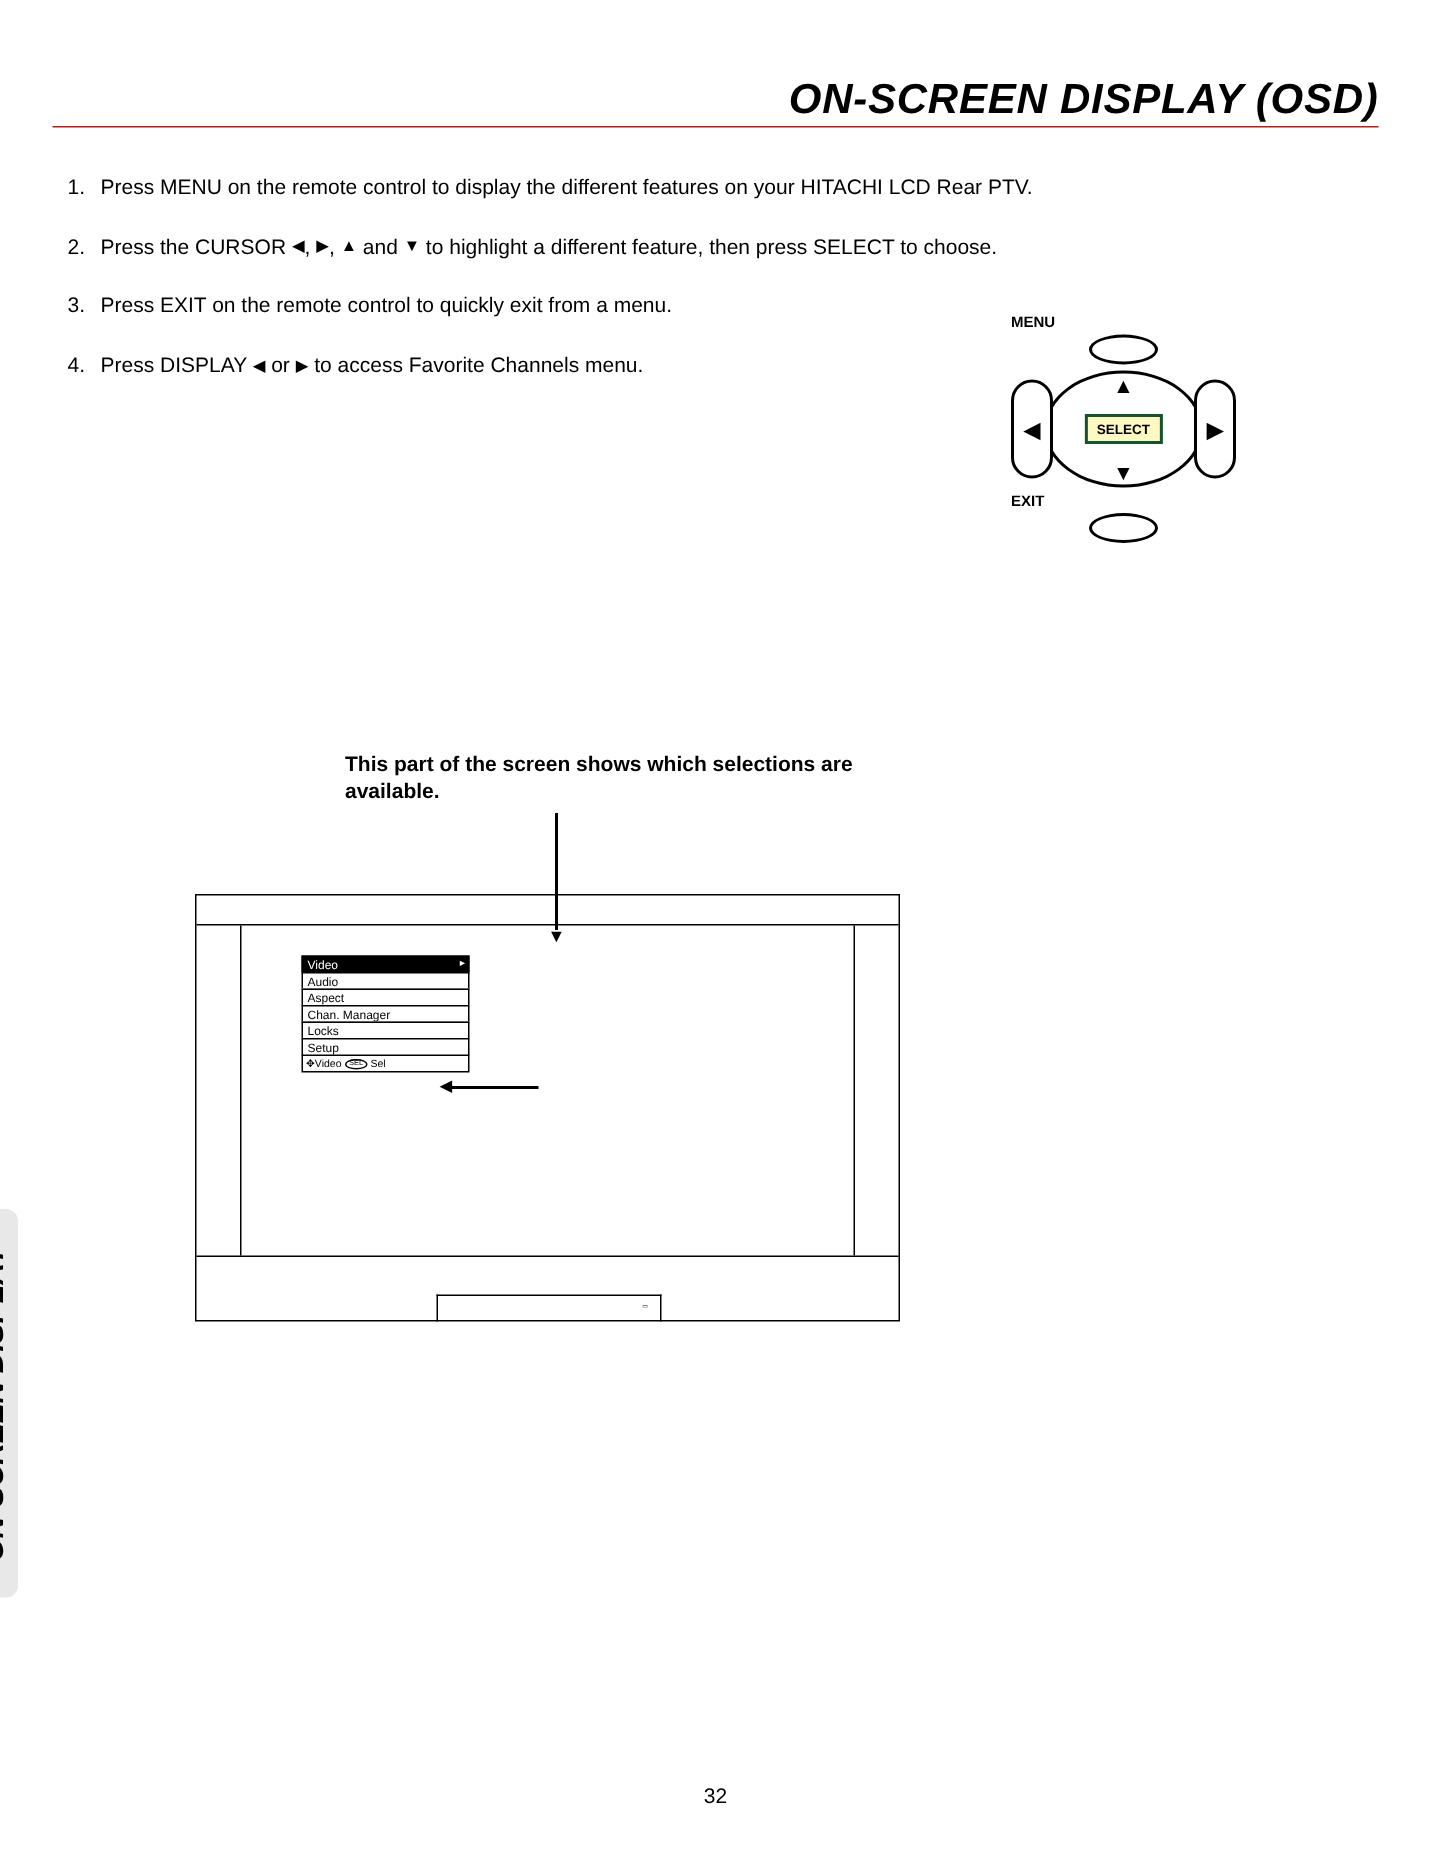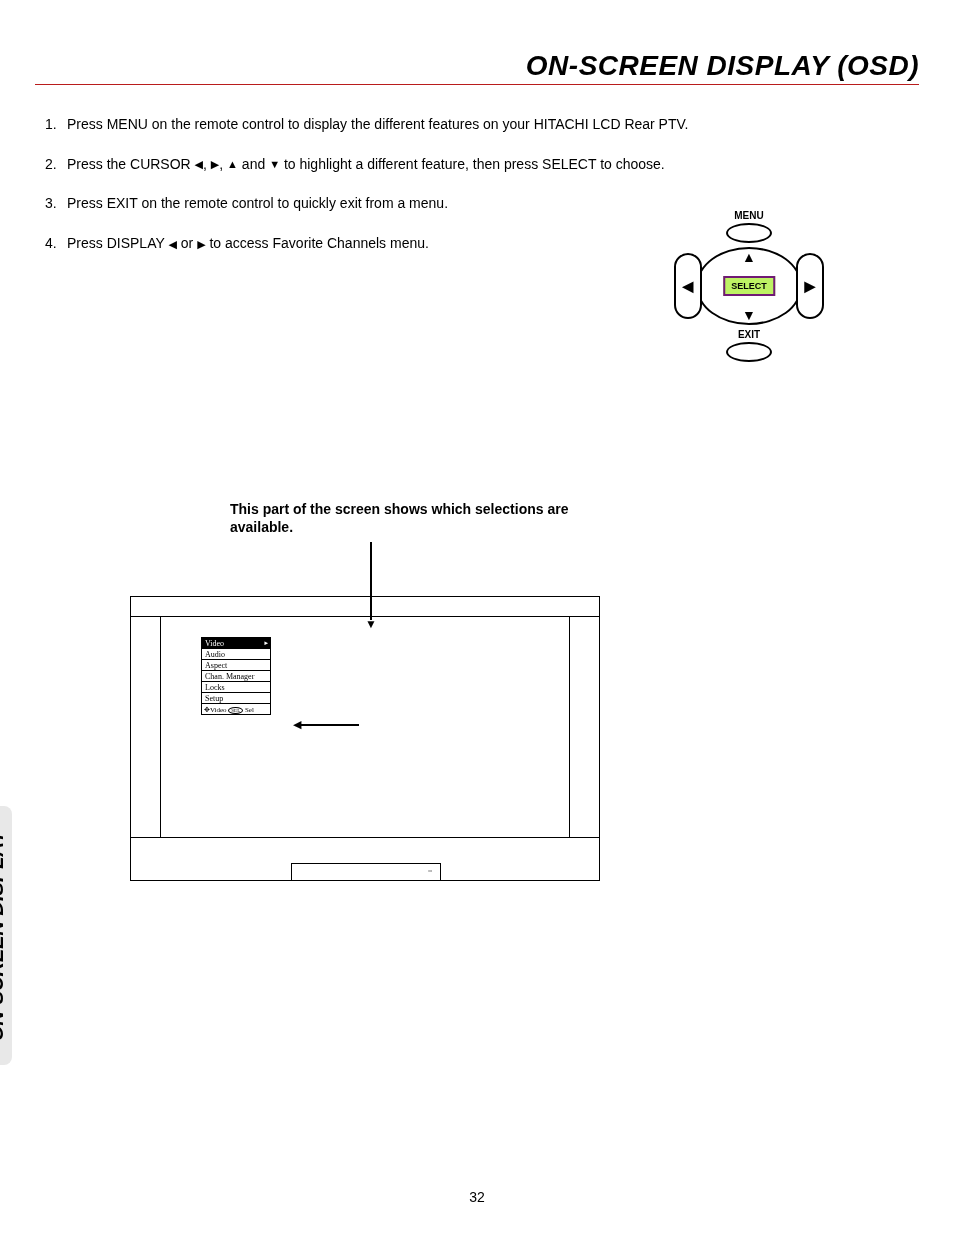--- a/index.html
+++ b/index.html
@@ -11,45 +11,45 @@
   .page-title { text-align: right; font-weight: bold; font-style: italic; font-size: 28px; padding-bottom: 2px; letter-spacing: 0.5px; }
 
   
   ol.instructions { list-style: none; margin: 30px 10px 0 10px; font-size: 14px; }
   ol.instructions li { margin-bottom: 20px; line-height: 1.4; display:flex; }
   ol.instructions li .num { width: 22px; flex:0 0 22px; }
   ol.instructions li .txt { flex:1; }
   .tri { display:inline-block; font-size:11px; vertical-align:middle; line-height:1; }
 
   
-  .remote { position: absolute; right: 130px; top: 210px; width: 150px; font-size: 10px; font-weight: bold; text-align:center; }
+  .remote { position: absolute; right: 130px; top: 210px; width: 150px; font-size: 10px; font-weight: bold; }
   .oval-btn { width: 46px; height: 20px; border: 2px solid #000; border-radius: 50%; margin: 2px auto; }
   .dpad { position: relative; width: 150px; height: 78px; margin: 4px auto; }
-  .select-box { position:absolute; left:50%; top:50%; transform:translate(-50%,-50%); border:2px solid #701a75; font-size:9px; font-weight:bold; padding:3px 6px; background:#bef264; z-index:3; }
+  .select-box { position:absolute; left:50%; top:50%; transform:translate(-50%,-50%); border:2px solid #14532d; font-size:9px; font-weight:bold; padding:3px 6px; background:#fef9c3; z-index:3; }
   .arrow-btn { position:absolute; width:28px; height:66px; border:2px solid #000; border-radius:18px; display:flex; align-items:center; justify-content:center; font-size:14px; background:#fff; z-index:2;}
   .arrow-left { left:0; top:6px; }
   .arrow-right { right:0; top:6px; }
   .arrow-top { position:absolute; left:50%; top:2px; transform:translateX(-50%); font-size:14px; z-index:3;}
   .arrow-bot { position:absolute; left:50%; bottom:2px; transform:translateX(-50%); font-size:14px; z-index:3;}
   .dpad-oval { position:absolute; left:22px; right:22px; top:0; bottom:0; border:2px solid #000; border-radius:50%; z-index:1;}
 
   
   .tv-area { position:absolute; left:130px; top:500px; width:500px; }
   .callout-top { font-size:14px; line-height:1.3; margin-left:100px; margin-bottom:4px;font-weight:bold; }
   .arrow-down-line { position:absolute; left:240px; top:42px; width:2px; height:78px; background:#000; }
   .arrow-down-head { position:absolute; left:235px; top:118px; font-size:12px; line-height:1;}
 
   .tv { border:1px solid #000; width:470px; margin-top:60px; position:relative; }
   .tv-top { height:20px; border-bottom:1px solid #000; }
   .tv-screen-row { display:flex; border-bottom:1px solid #000; }
   .speaker { width:30px; }
   .speaker.left { border-right:1px solid #000; }
   .speaker.right { border-left:1px solid #000; position:relative;}
   .screen { flex:1; height:220px; position:relative; padding:20px 0 0 40px; }
-  .menu-box { width:70px; font-family:Liberation Serif, serif; font-size:8px; }
+  .menu-box { width:112px; font-family:Liberation Sans, sans-serif; font-size:8px; }
   .menu-item { border:1px solid #000; padding:1px 3px; margin-bottom:-1px; background:#fff; position:relative; height:12px; line-height:10px;}
   .menu-item.selected { background:#000; color:#fff; }
   .menu-item.selected::after{content:"▸"; position:absolute; right:2px; top:0; font-size:7px;}
   .menu-hint { border:1px solid #000; padding:1px 2px; font-size:7px; height:12px; line-height:10px; white-space:nowrap;}
   .sel-oval { display:inline-block; border:1px solid #000; border-radius:50%; font-size:5px; padding:0 2px; vertical-align:middle; line-height:1;}
   .callout-right { position:absolute; left:210px; top:100px; font-size:14px; line-height:1.3; width:200px;}
   .arrow-left-line { position:absolute; left:138px; top:107px; width:60px; height:1px; border-top:2px solid #000;}
   .arrow-left-head { position:absolute; left:132px; top:102px; font-size:11px; line-height:1;}
 
   .tv-brand-row { height:18px; display:flex; align-items:center; justify-content:center; border-bottom:1px solid #000; position:relative;}

